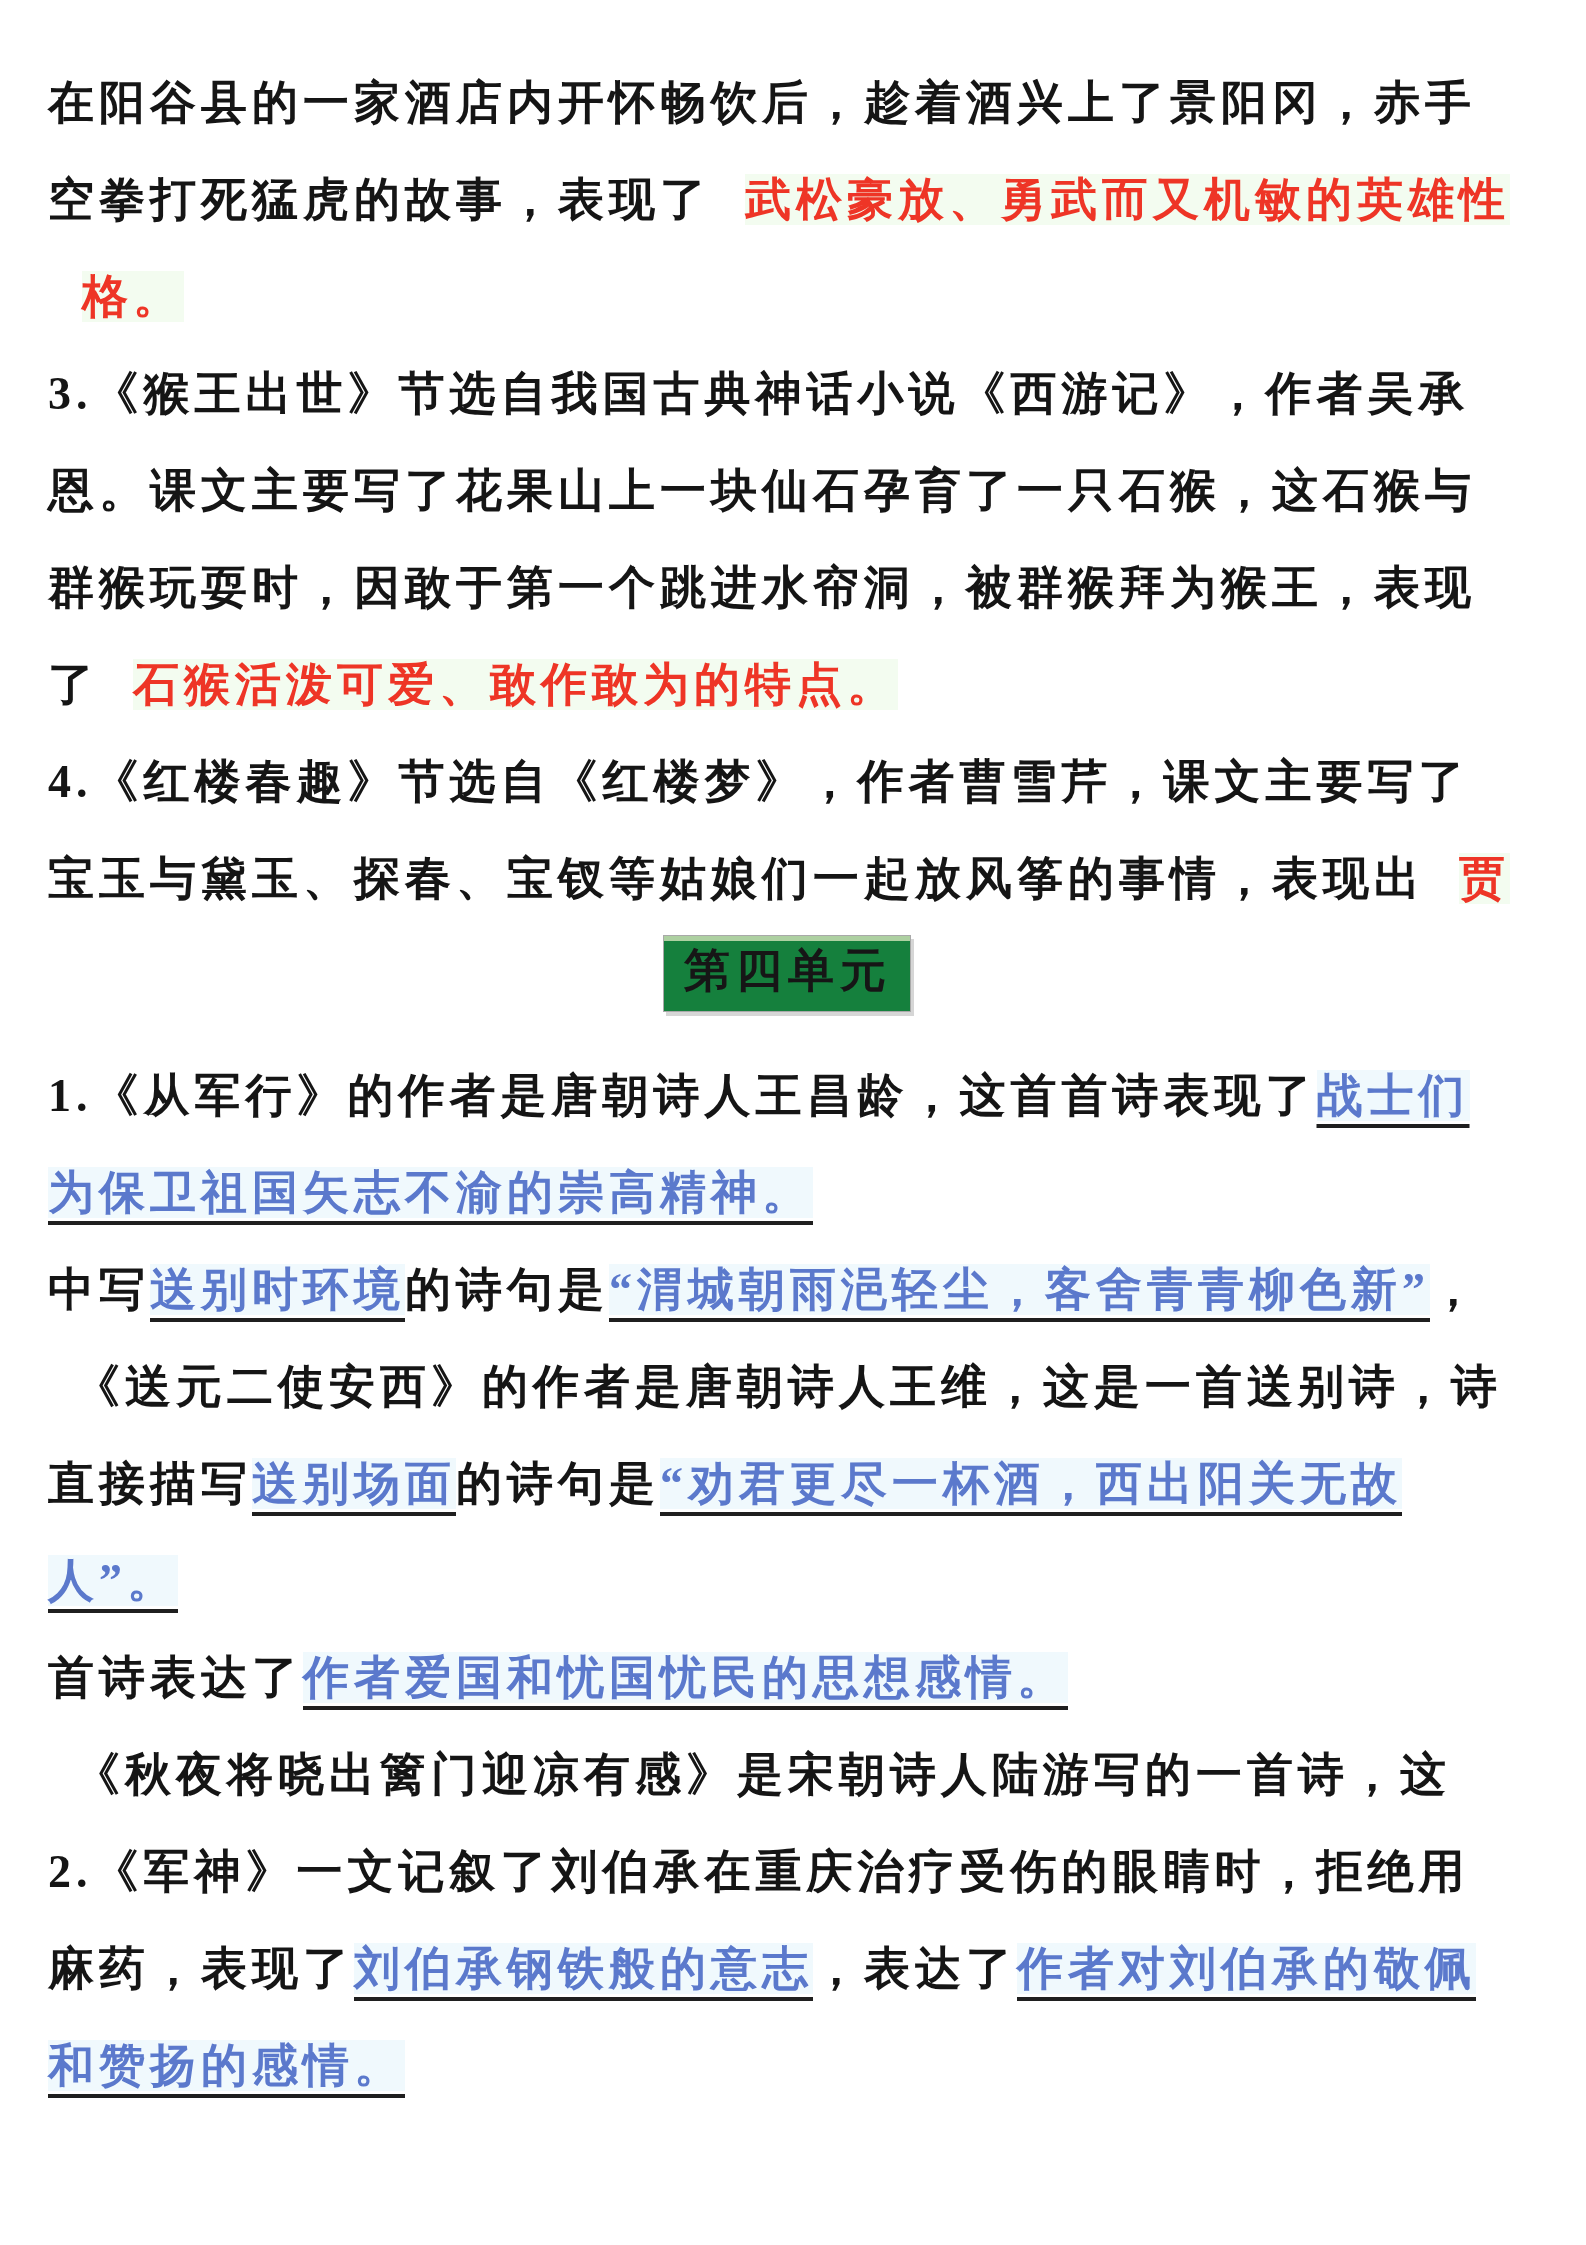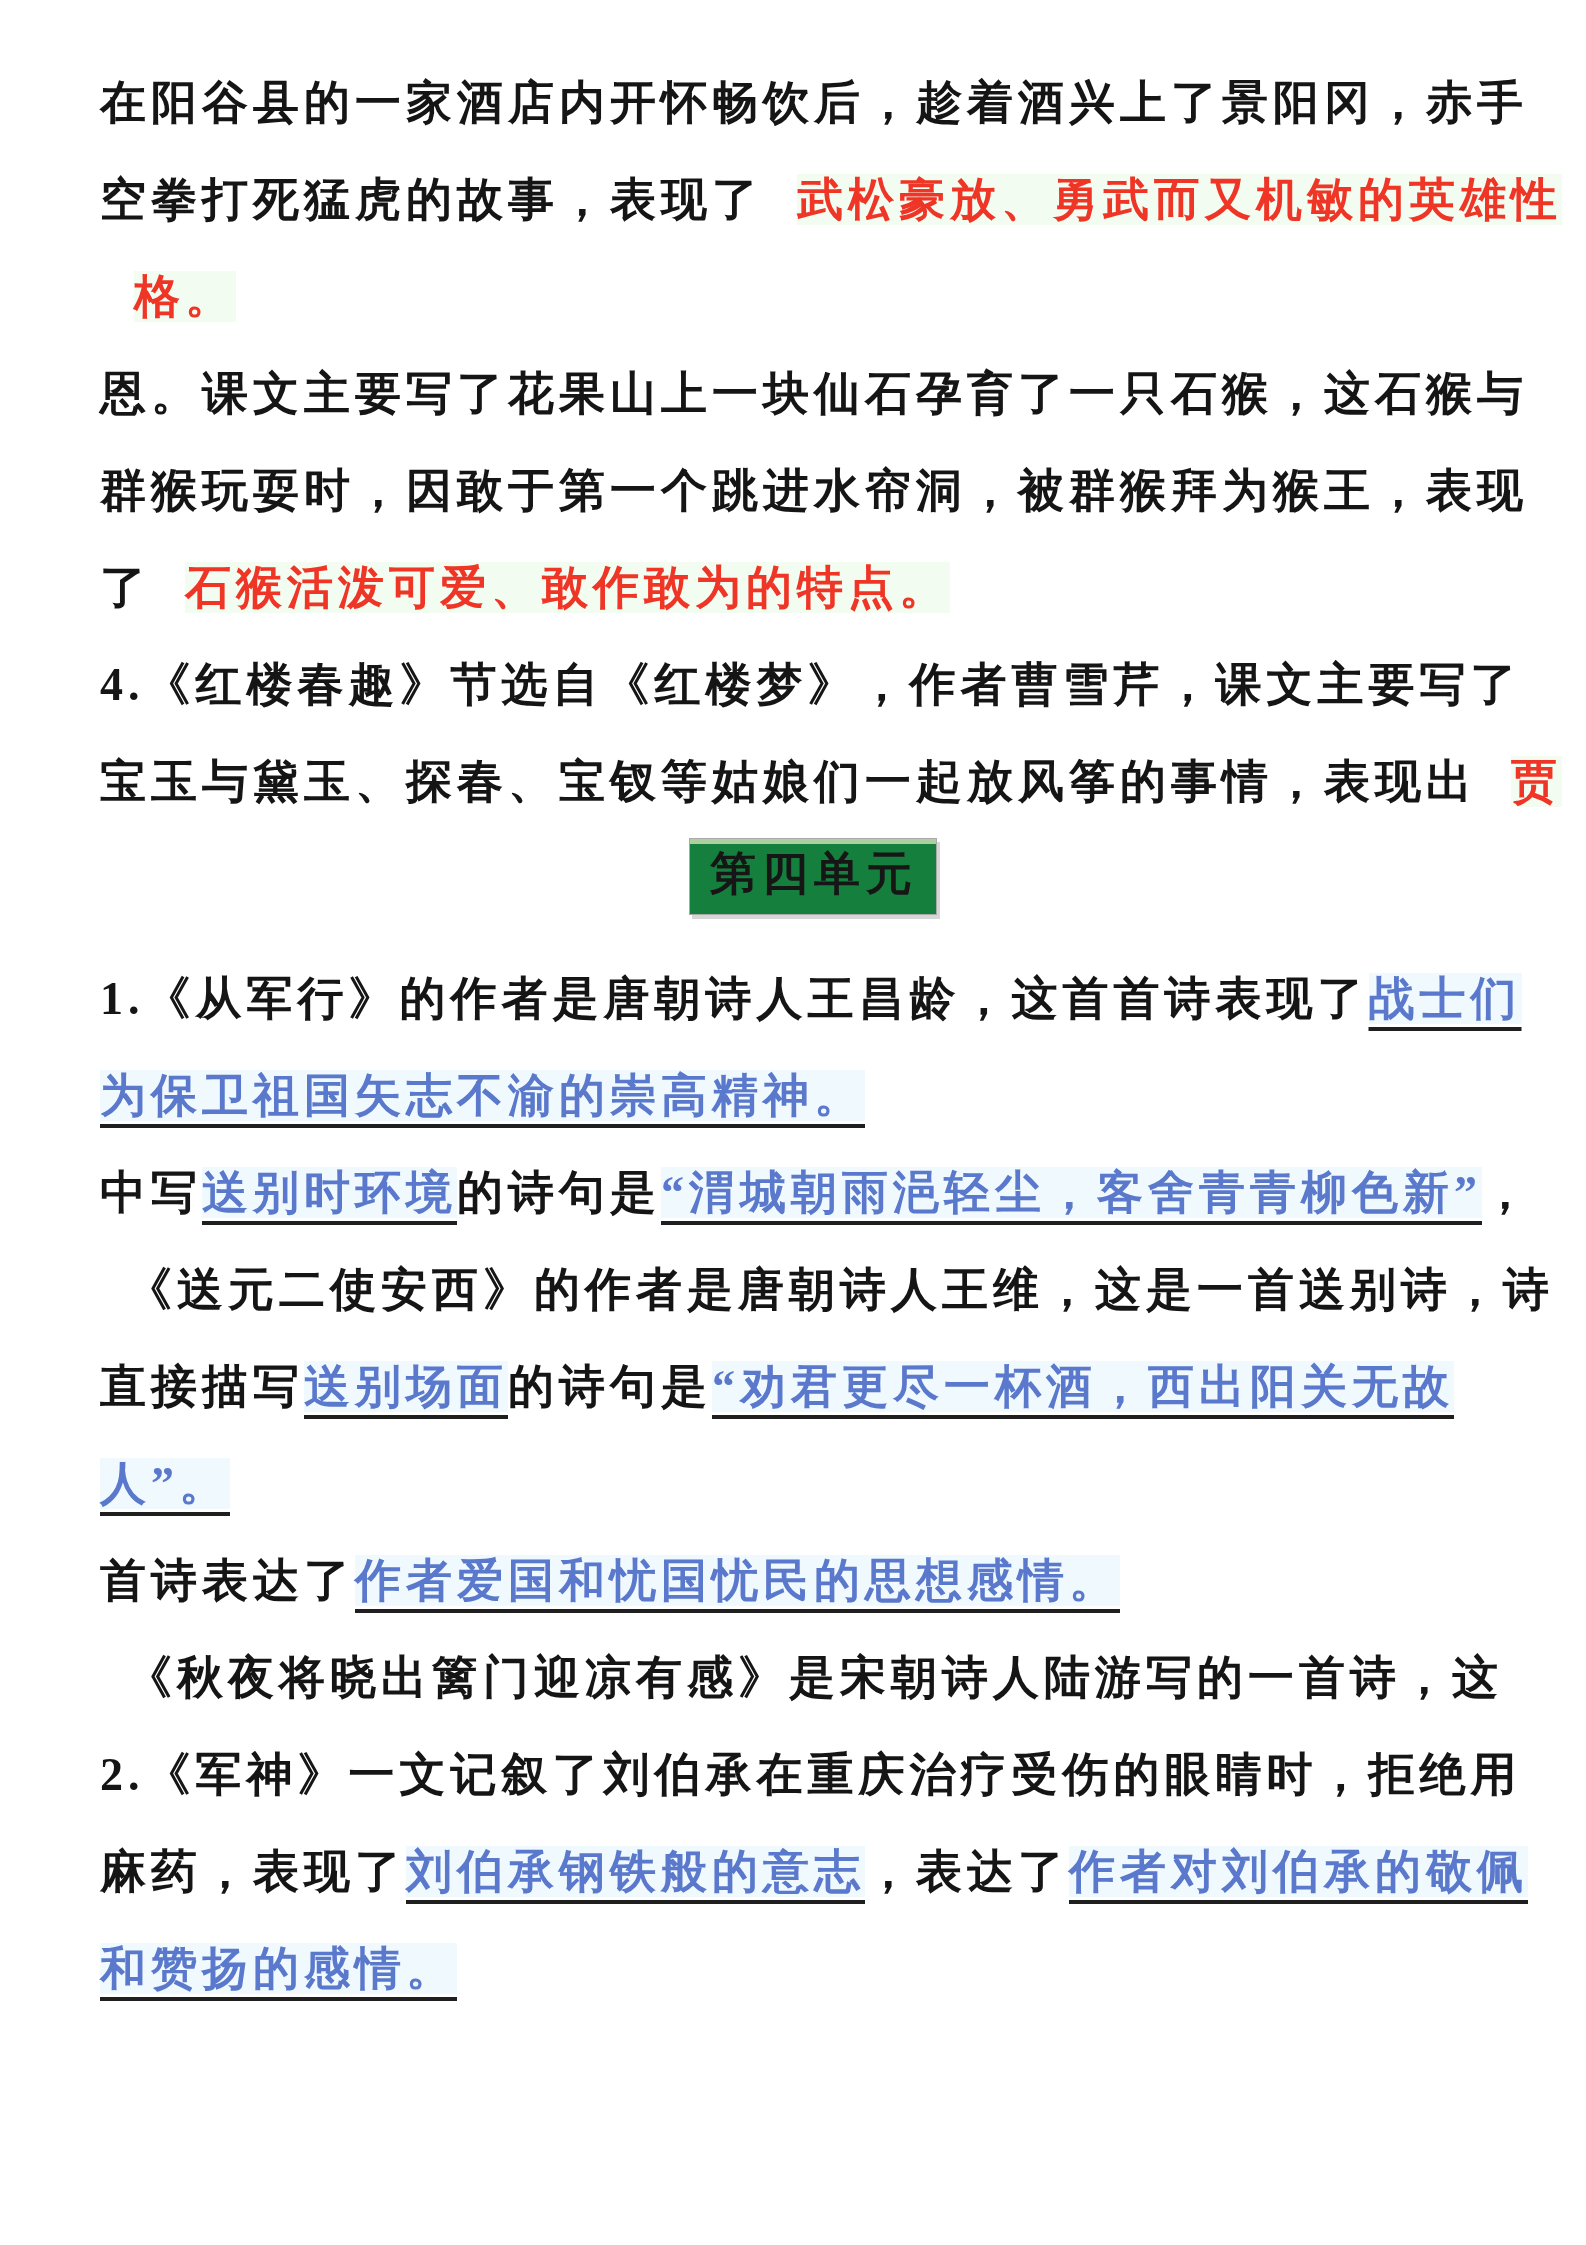--- a/index.html
+++ b/index.html
@@ -9,21 +9,21 @@
   }
   body {
     width: 1586px;
     height: 2245px;
     font-family: "Liberation Serif", "DejaVu Serif", serif;
     font-weight: bold;
     color: #151515;
     overflow: hidden;
   }
   .doc {
-    padding: 54px 60px 0 100px;
+    padding: 54px 60px 0 48px;
   }
   .line {
     font-size: 46px;
     line-height: 97px;
     letter-spacing: 5px;
     white-space: nowrap;
   }
   .line.indent {
     padding-left: 26px;
   }
@@ -65,20 +65,21 @@
   }
 </style>
 </head>
 <body>
 
 <div class="doc">
   <div id="section-0">
       <div class="line"><span class="seg-k">在阳谷县的一家酒店内开怀畅饮后，趁着酒兴上了景阳冈，赤手</span></div>
       <div class="line"><span class="seg-k">空拳打死猛虎的故事，表现了</span><span class="seg-r">武松豪放、勇武而又机敏的英雄性</span></div>
       <div class="line"><span class="seg-r">格。</span></div>
+      <div class="line"><span class="seg-k">3.《猴王出世》节选自我国古典神话小说《西游记》，作者吴承</span></div>
       <div class="line"><span class="seg-k">恩。课文主要写了花果山上一块仙石孕育了一只石猴，这石猴与</span></div>
       <div class="line"><span class="seg-k">群猴玩耍时，因敢于第一个跳进水帘洞，被群猴拜为猴王，表现</span></div>
       <div class="line"><span class="seg-k">了</span><span class="seg-r">石猴活泼可爱、敢作敢为的特点。</span></div>
       <div class="line"><span class="seg-k">4.《红楼春趣》节选自《红楼梦》，作者曹雪芹，课文主要写了</span></div>
       <div class="line"><span class="seg-k">宝玉与黛玉、探春、宝钗等姑娘们一起放风筝的事情，表现出</span><span class="seg-r">贾</span></div>
     </div>
   <div class="badge-row">
     <span class="badge">第四单元</span>
   </div>
   <div id="section-2">

